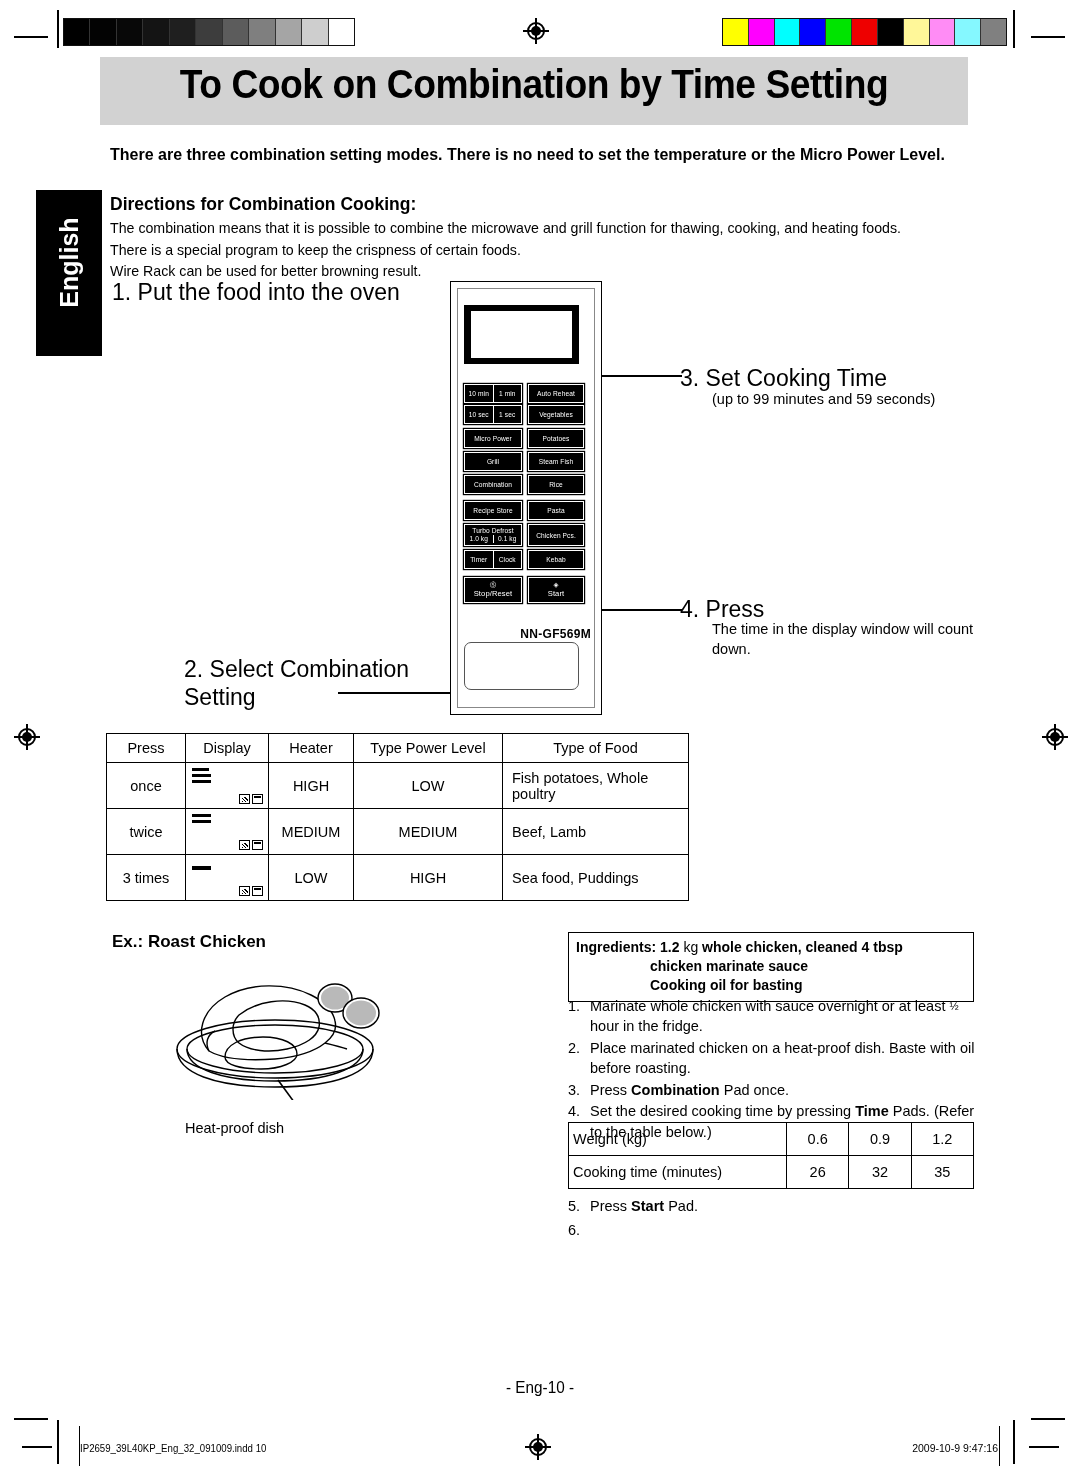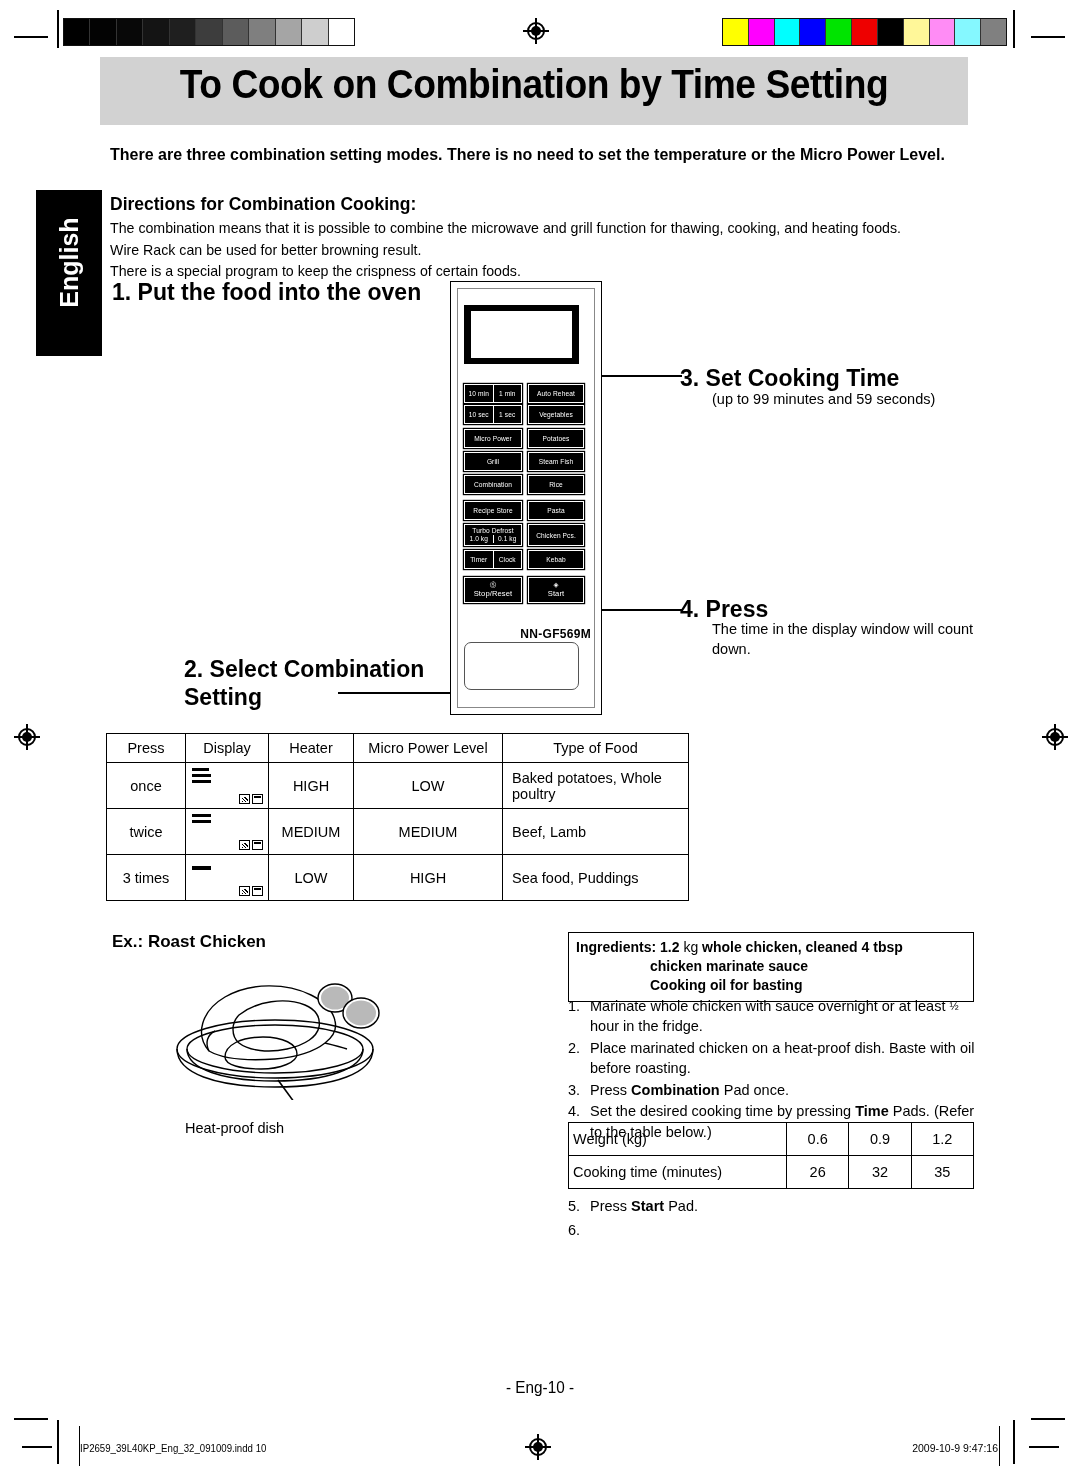--- a/index.html
+++ b/index.html
@@ -43,21 +43,21 @@
       transform:rotate(-90deg);transform-origin:center;display:block;}
 
   
   #intro-lead{position:absolute;left:110px;top:144px;width:856px;
       font-size:16px;font-weight:bold;line-height:1.42;}
   #dir-heading{position:absolute;left:110px;top:194px;font-size:17.5px;font-weight:bold;}
   #dir-body{position:absolute;left:110px;top:218px;width:860px;
       font-size:14.2px;line-height:1.52;}
 
   
-  .step-h{position:absolute;font-size:23px;font-weight:bold;line-height:1.22;}
+  .step-h{position:absolute;font-size:23px;font-weight:normal;line-height:1.22;}
   .step-sub{position:absolute;font-size:14.5px;line-height:1.35;}
   #step1{left:112px;top:278px;}
   #step2{left:184px;top:655px;}
   #step3{left:680px;top:364px;}
   #step3-sub{left:712px;top:390px;width:280px;}
   #step4{left:680px;top:595px;}
   #step4-sub{left:712px;top:620px;width:265px;}
 
   
   .lead{position:absolute;background:#000;}
@@ -216,22 +216,22 @@
   <div id="page-title">To Cook on Combination by Time Setting</div>
 
   <div id="lang-tab">
     <span>English</span>
   </div>
 
   <div id="intro-lead">There are three combination setting modes. There is no need to set the temperature or the Micro Power Level.</div>
   <div id="dir-heading">Directions for Combination Cooking:</div>
   <div id="dir-body">
     <div>The combination means that it is possible to combine the microwave and grill function for thawing, cooking, and heating foods.</div>
+    <div>There is a special program to keep the crispness of certain foods.</div>
     <div>Wire Rack can be used for better browning result.</div>
-    <div>There is a special program to keep the crispness of certain foods.</div>
   </div>
 
   <div class="step-h" id="step1">1. Put the food into the oven</div>
   <div class="step-h" id="step2">
     <div>2. Select Combination</div>
     <div>Setting</div>
   </div>
   <div class="step-h" id="step3">3. Set Cooking Time</div>
   <div class="step-sub" id="step3-sub">(up to 99 minutes and 59 seconds)</div>
   <div class="step-h" id="step4">4. Press</div>
@@ -326,41 +326,41 @@
     <div id="model-label">NN-GF569M</div>
     <div id="door-handle"></div>
   </div>
 
   <table id="combo-table">
     <thead>
       <tr>
         <th style="width:70px;">Press</th>
         <th style="width:74px;">Display</th>
         <th style="width:76px;">Heater</th>
-        <th style="width:140px;">Micro Power Level</th>
+        <th style="width:140px;">Type Power Level</th>
         <th>Type of Food</th>
       </tr>
     </thead>
     <tbody>
       <tr>
         <td>once</td>
         <td class="disp-cell">
           <span class="bars">
             <u style="width:17px;"></u>
               <u style="width:19px;"></u>
               <u style="width:19px;"></u>
           </span>
           <span class="mini-ico">
             <b class="a"></b>
             <b class="c"></b>
           </span>
         </td>
         <td>HIGH</td>
         <td>LOW</td>
-        <td class="food">Baked potatoes, Whole poultry</td>
+        <td class="food">Fish potatoes, Whole poultry</td>
       </tr>
       <tr>
         <td>twice</td>
         <td class="disp-cell">
           <span class="bars">
             <u style="width:19px;"></u>
               <u style="width:19px;"></u>
           </span>
           <span class="mini-ico">
             <b class="a"></b>

